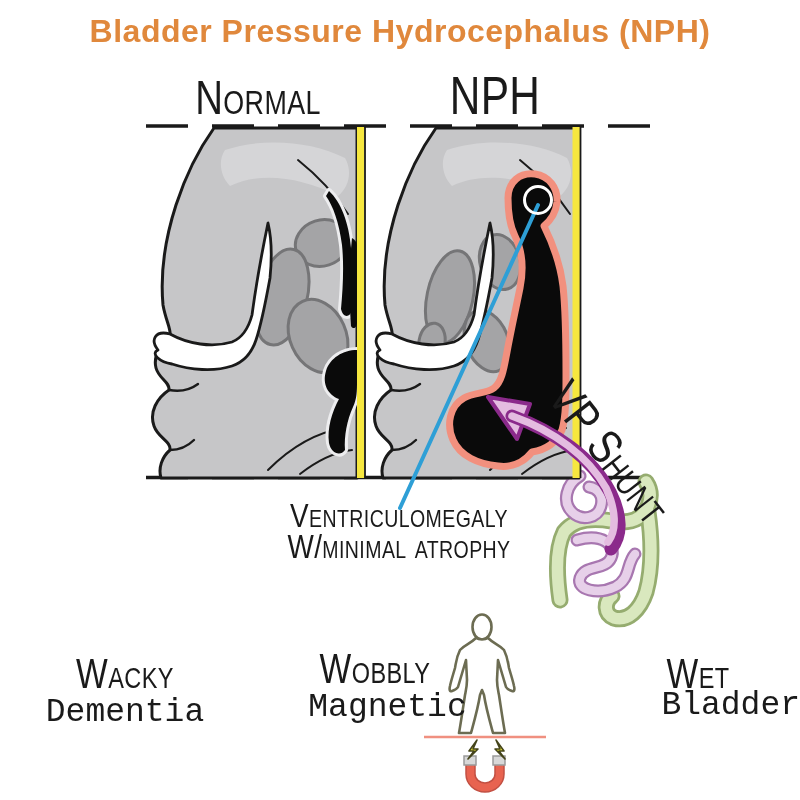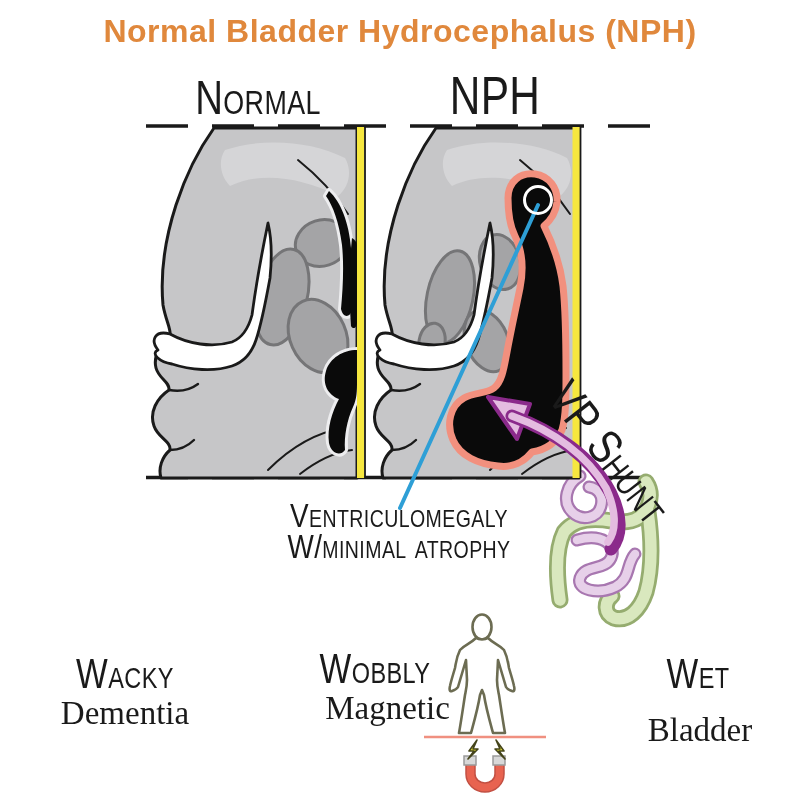--- a/index.html
+++ b/index.html
@@ -36,34 +36,34 @@
   .bolt{fill:var(--bolt-yellow);stroke:#44441a;stroke-width:1.6;stroke-linejoin:round;}
 
   
   .txt{position:absolute;}
   .title{width:800px;left:0;top:13px;text-align:center;font-weight:bold;font-size:32px;
          letter-spacing:.5px;color:var(--title-orange);}
   .sc{letter-spacing:.5px;line-height:.9;}
   .sc .sc-s{font-size:.7em;}
   .sc .sc-b{font-size:1em;}
   .cond{transform:scaleX(.8);transform-origin:center top;}
-  .serif{font-family:Liberation Serif, serif;line-height:.98;}
+  .serif{font-family:Liberation Mono, monospace;line-height:.98;}
   .ctr{text-align:center;}
 
   .lbl-normal{left:150px;top:76px;width:216px;font-size:48px;}
   .lbl-nph{left:395px;top:72px;width:200px;font-size:53px;}
   .lbl-ventric{left:248px;top:500px;width:302px;font-size:34px;transform:scaleX(.82);transform-origin:center top;}
   .lbl-shunt{left:576px;top:374px;font-size:48px;white-space:nowrap;
              transform:rotate(52deg) scaleX(.8);transform-origin:left top;}
   .kw1{left:40px;top:655px;width:170px;font-size:42px;}
   .d1{left:25px;top:697px;width:200px;font-size:33px;}
   .kw2{left:290px;top:650px;width:170px;font-size:42px;}
   .d2{left:295px;top:692px;width:185px;font-size:33px;}
   .kw3{left:613px;top:655px;width:170px;font-size:42px;}
-  .d3{left:600px;top:714px;width:200px;font-size:33px;}
+  .d3{left:600px;top:690px;width:200px;font-size:33px;text-align:right;}
 </style>
 </head>
 <body>
 
 <div class="stage">
 
   <svg width="800" height="800" viewBox="0 0 800 800">
 
     <line class="dash" x1="146" y1="126" x2="674" y2="126"></line>
     <line class="dash" x1="146" y1="477.5" x2="645" y2="477.5"></line>
@@ -168,21 +168,21 @@
     <g>
       <path class="magnet" d="M 466 758 L 466 774
         A 19 18 0 0 0 504 774 L 504 758 L 495 758 L 495 774 A 10 9 0 0 1 475 774 L 475 758 Z"></path>
       <rect class="magnet-tip" x="464" y="756" width="12" height="9"></rect>
       <rect class="magnet-tip" x="493" y="756" width="12" height="9"></rect>
       <path class="bolt" d="M 477 740 L 469 751 L 474 751 L 468 759 L 478 749 L 473 749 Z"></path>
       <path class="bolt" d="M 496 740 L 504 751 L 499 751 L 505 759 L 495 749 L 500 749 Z"></path>
     </g>
   </svg>
 
-  <div class="txt title">Normal Bladder Hydrocephalus (NPH)</div>
+  <div class="txt title">Bladder Pressure Hydrocephalus (NPH)</div>
 
   <div class="txt sc cond ctr lbl-normal"><span class="sc-b">N</span><span class="sc-s">O</span><span class="sc-s">R</span><span class="sc-s">M</span><span class="sc-s">A</span><span class="sc-s">L</span></div>
   <div class="txt sc cond ctr lbl-nph"><span class="sc-b">N</span><span class="sc-b">P</span><span class="sc-b">H</span></div>
 
   <div class="txt sc ctr lbl-ventric">
     <div><span class="sc-b">V</span><span class="sc-s">E</span><span class="sc-s">N</span><span class="sc-s">T</span><span class="sc-s">R</span><span class="sc-s">I</span><span class="sc-s">C</span><span class="sc-s">U</span><span class="sc-s">L</span><span class="sc-s">O</span><span class="sc-s">M</span><span class="sc-s">E</span><span class="sc-s">G</span><span class="sc-s">A</span><span class="sc-s">L</span><span class="sc-s">Y</span></div>
     <div><span class="sc-b">W</span><span class="sc-b">/</span><span class="sc-s">M</span><span class="sc-s">I</span><span class="sc-s">N</span><span class="sc-s">I</span><span class="sc-s">M</span><span class="sc-s">A</span><span class="sc-s">L</span><span class="sc-b"> </span><span class="sc-s">A</span><span class="sc-s">T</span><span class="sc-s">R</span><span class="sc-s">O</span><span class="sc-s">P</span><span class="sc-s">H</span><span class="sc-s">Y</span></div>
   </div>
 
   <div class="txt sc lbl-shunt"><span class="sc-b">V</span><span class="sc-b">P</span><span class="sc-b"> </span><span class="sc-b">S</span><span class="sc-s">H</span><span class="sc-s">U</span><span class="sc-s">N</span><span class="sc-s">T</span></div>

